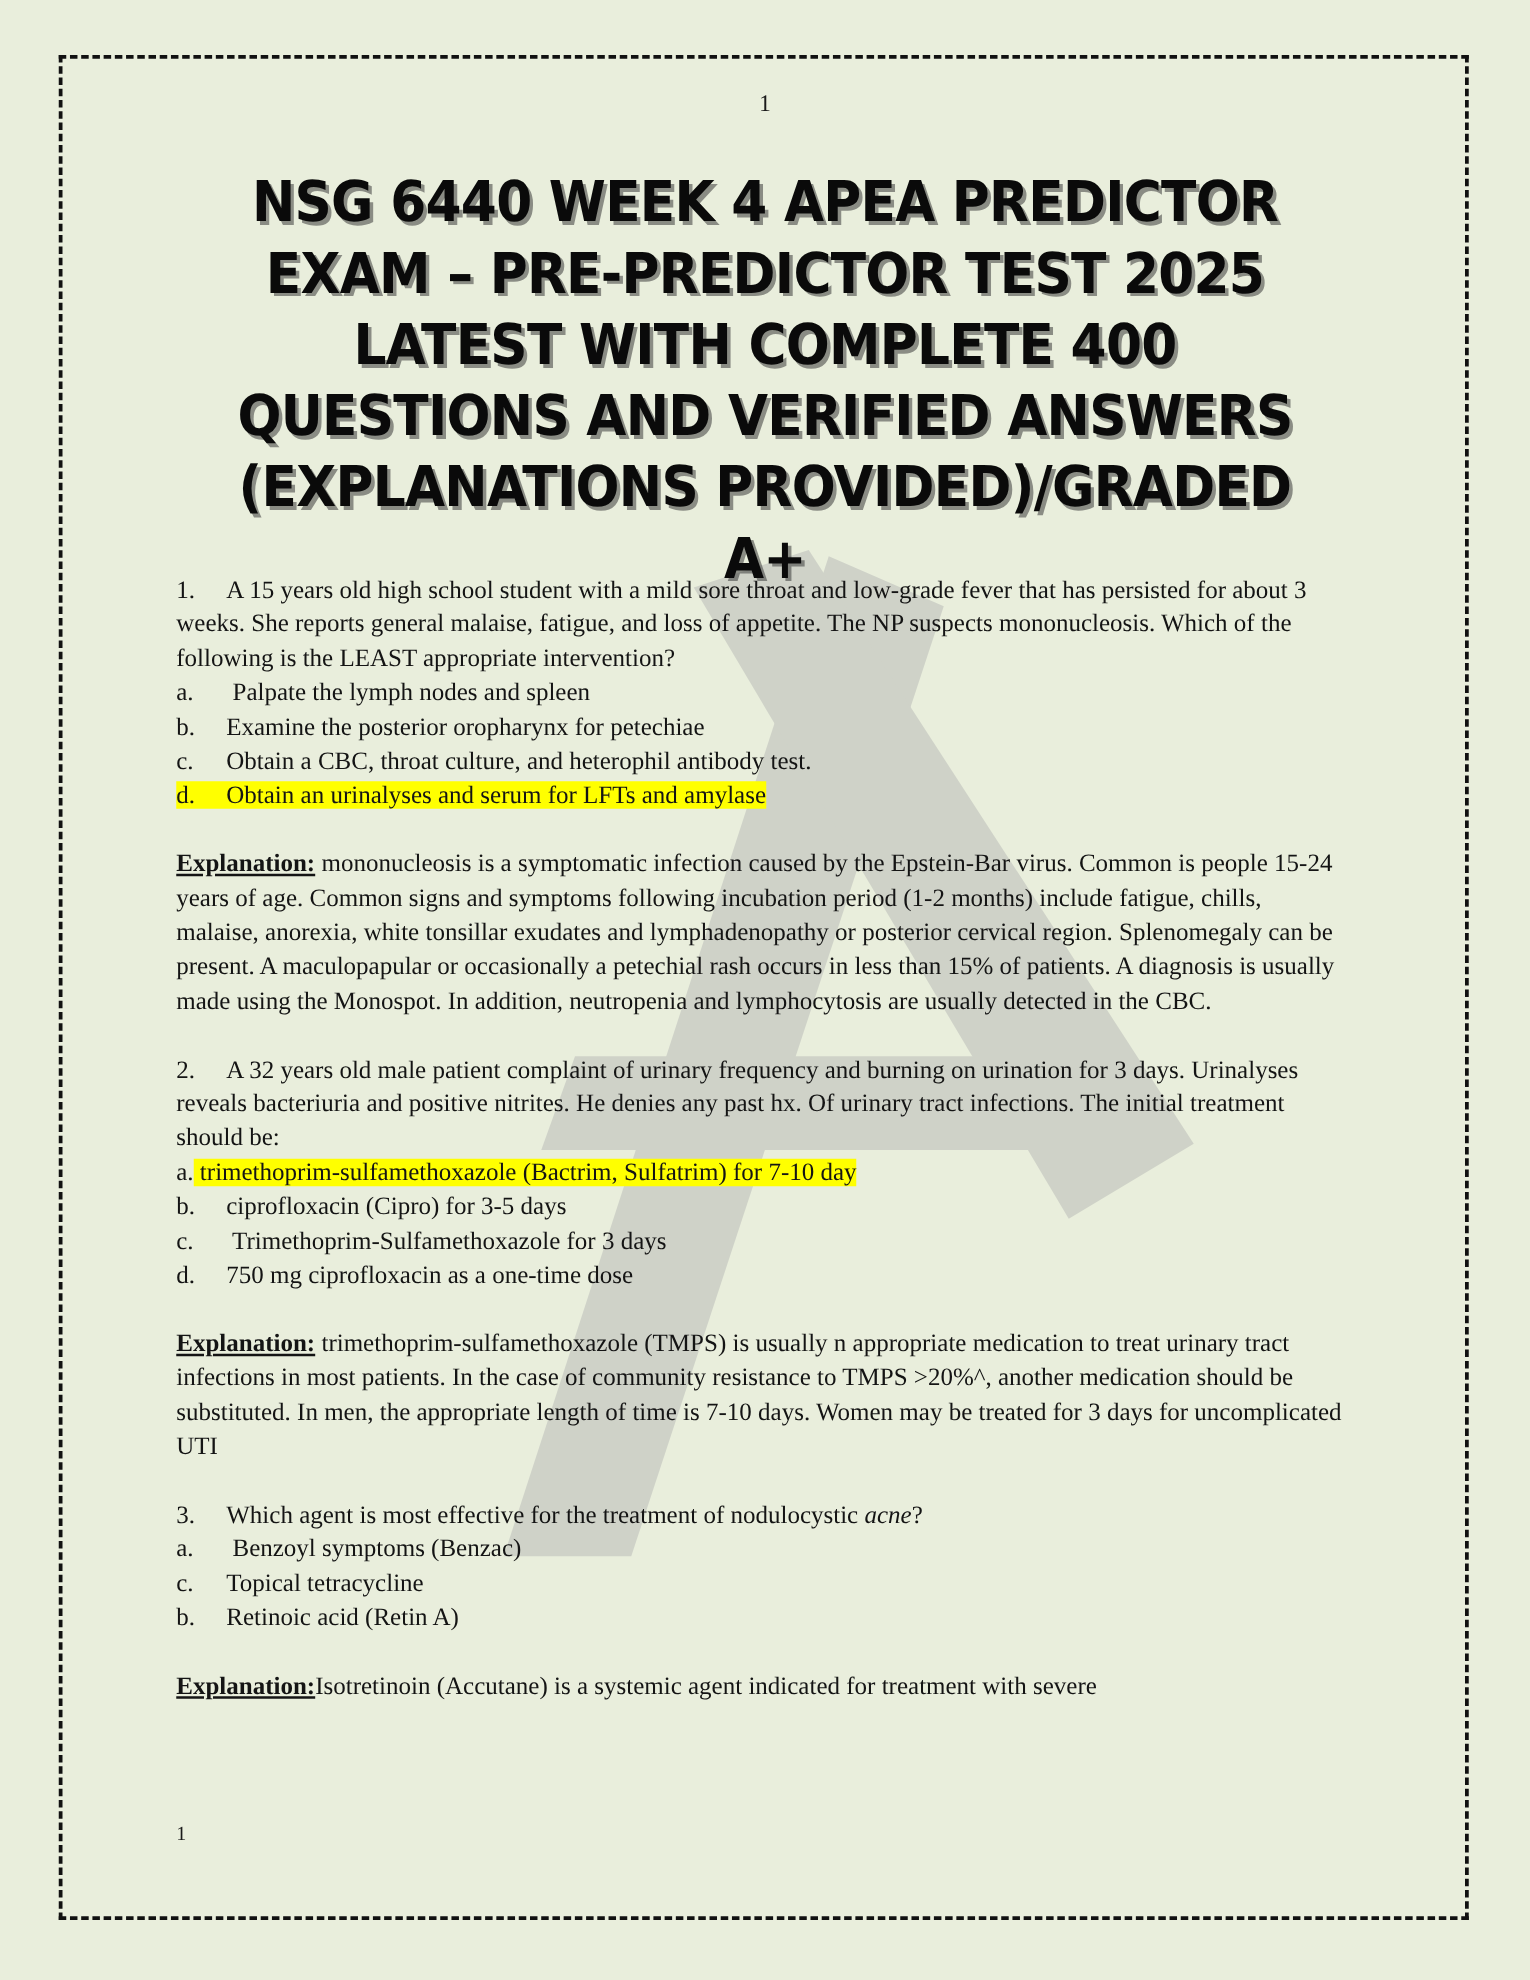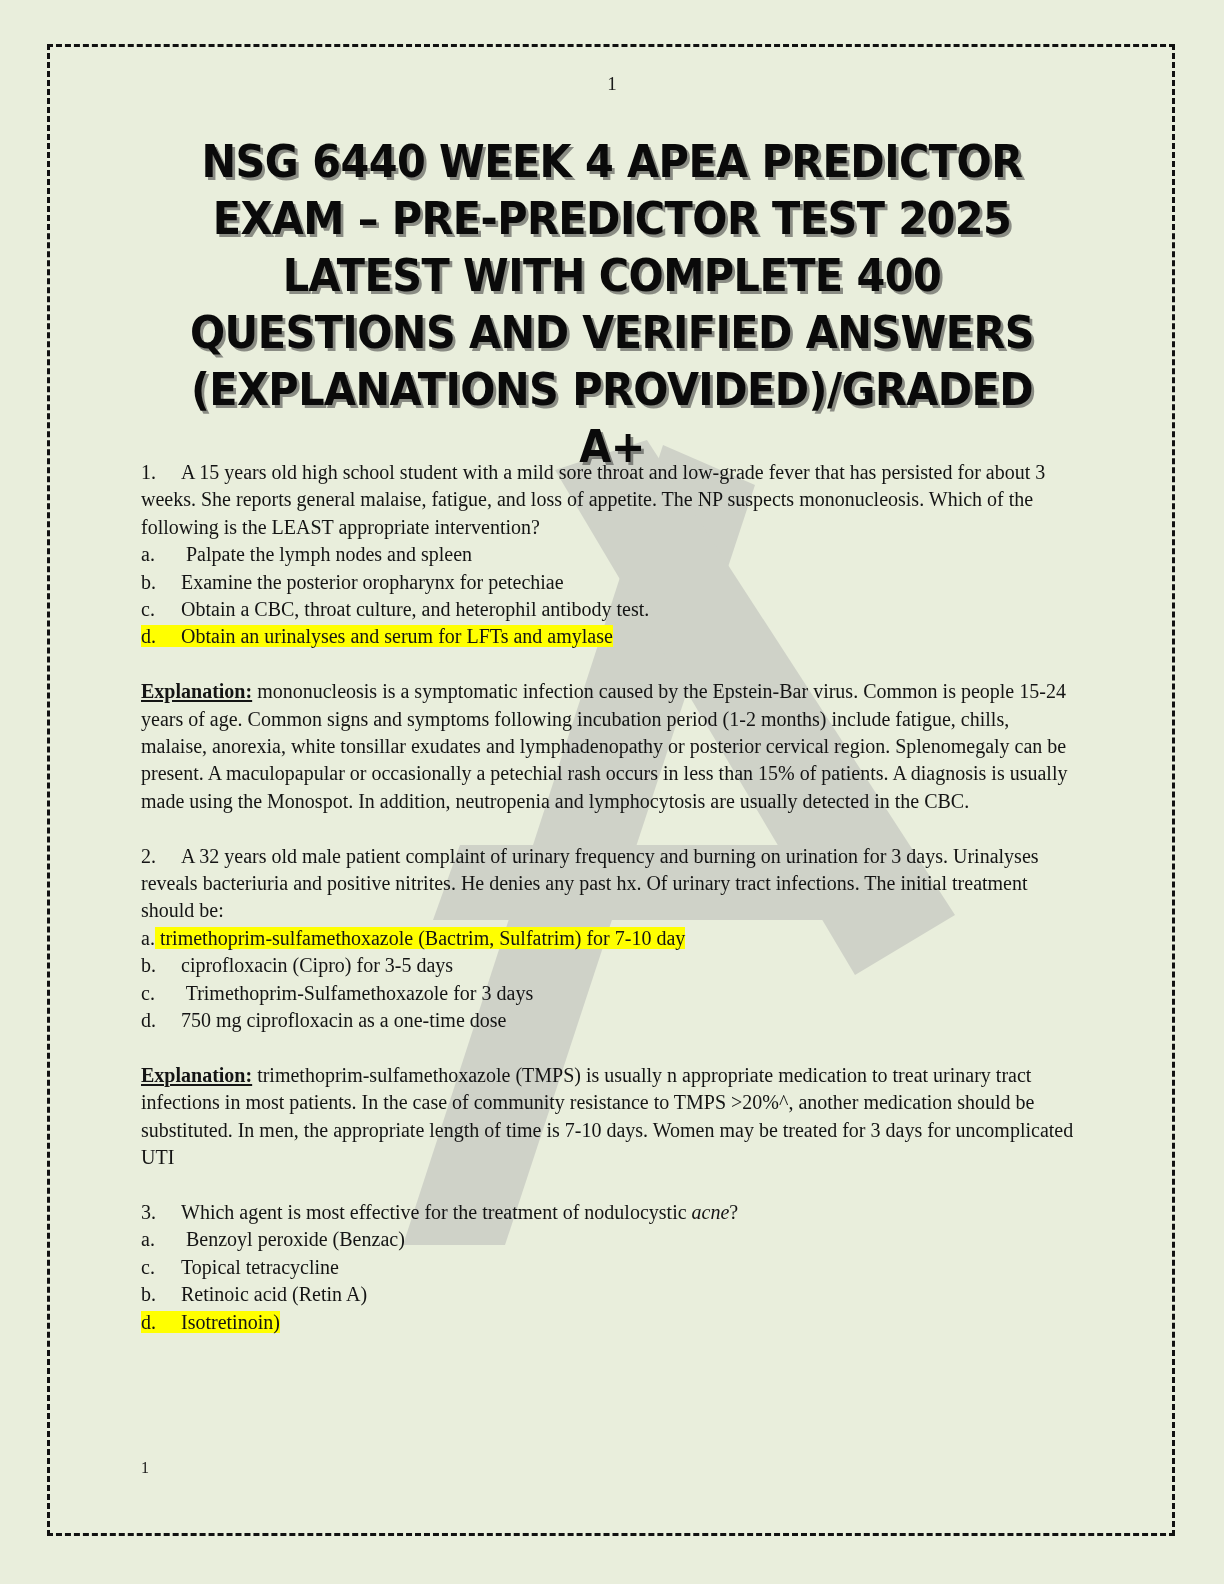--- a/index.html
+++ b/index.html
@@ -176,26 +176,26 @@
       <div class="para opt"><span>d.</span><span>	750 mg ciprofloxacin as a one-time dose</span></div>
 
       <div class="spacer"></div>
 
       <div class="para"><span class="lead">Explanation:</span><span> trimethoprim-sulfamethoxazole (TMPS) is usually n appropriate medication to treat urinary tract infections in most patients.  In the case of community resistance to TMPS &gt;20%^, another medication should be substituted. In men, the appropriate length of time is 7-10 days. Women may be treated for 3 days for uncomplicated UTI</span></div>
 
       <div class="spacer"></div>
 
       <div class="para qline"><span>3.</span><span>	Which agent is most effective for the treatment of nodulocystic </span><span class="ital">acne</span><span>?</span></div>
 
-      <div class="para opt"><span>a.</span><span>	 Benzoyl peroxide (Benzac)</span></div>
+      <div class="para opt"><span>a.</span><span>	 Benzoyl symptoms (Benzac)</span></div>
       <div class="para opt"><span>c.</span><span>	Topical tetracycline</span></div>
       <div class="para opt"><span>b.</span><span>	Retinoic acid (Retin A)</span></div>
-      <div class="para opt"><span class="hl">d.</span><span class="hl">	Isotretinoin)</span></div>
-
-      <div class="spacer"></div>
-
+
+      <div class="spacer"></div>
+
+      <div class="para"><span class="lead">Explanation:</span><span>Isotretinoin (Accutane) is a systemic agent indicated for treatment with severe</span></div>
 
     </div>
 
     <div class="footer-num">1</div>
 
   </div>
 </div>
 
 </body></html>

